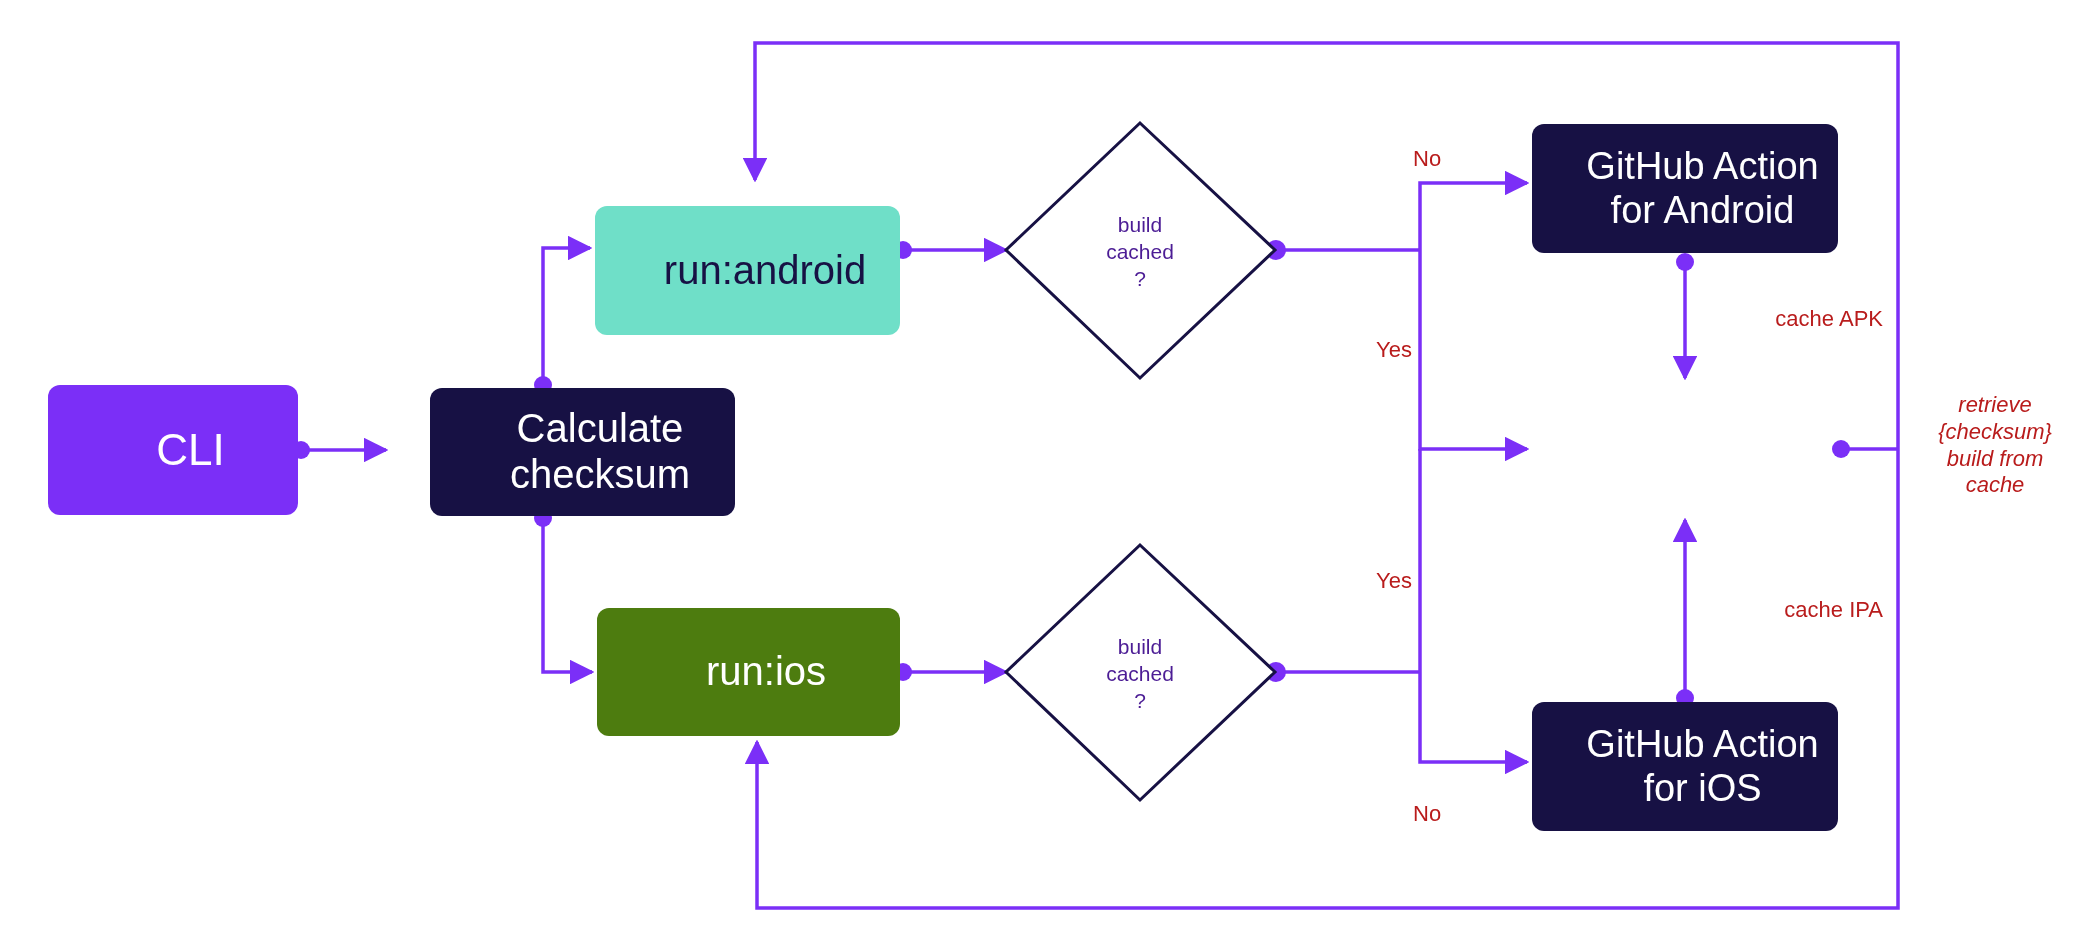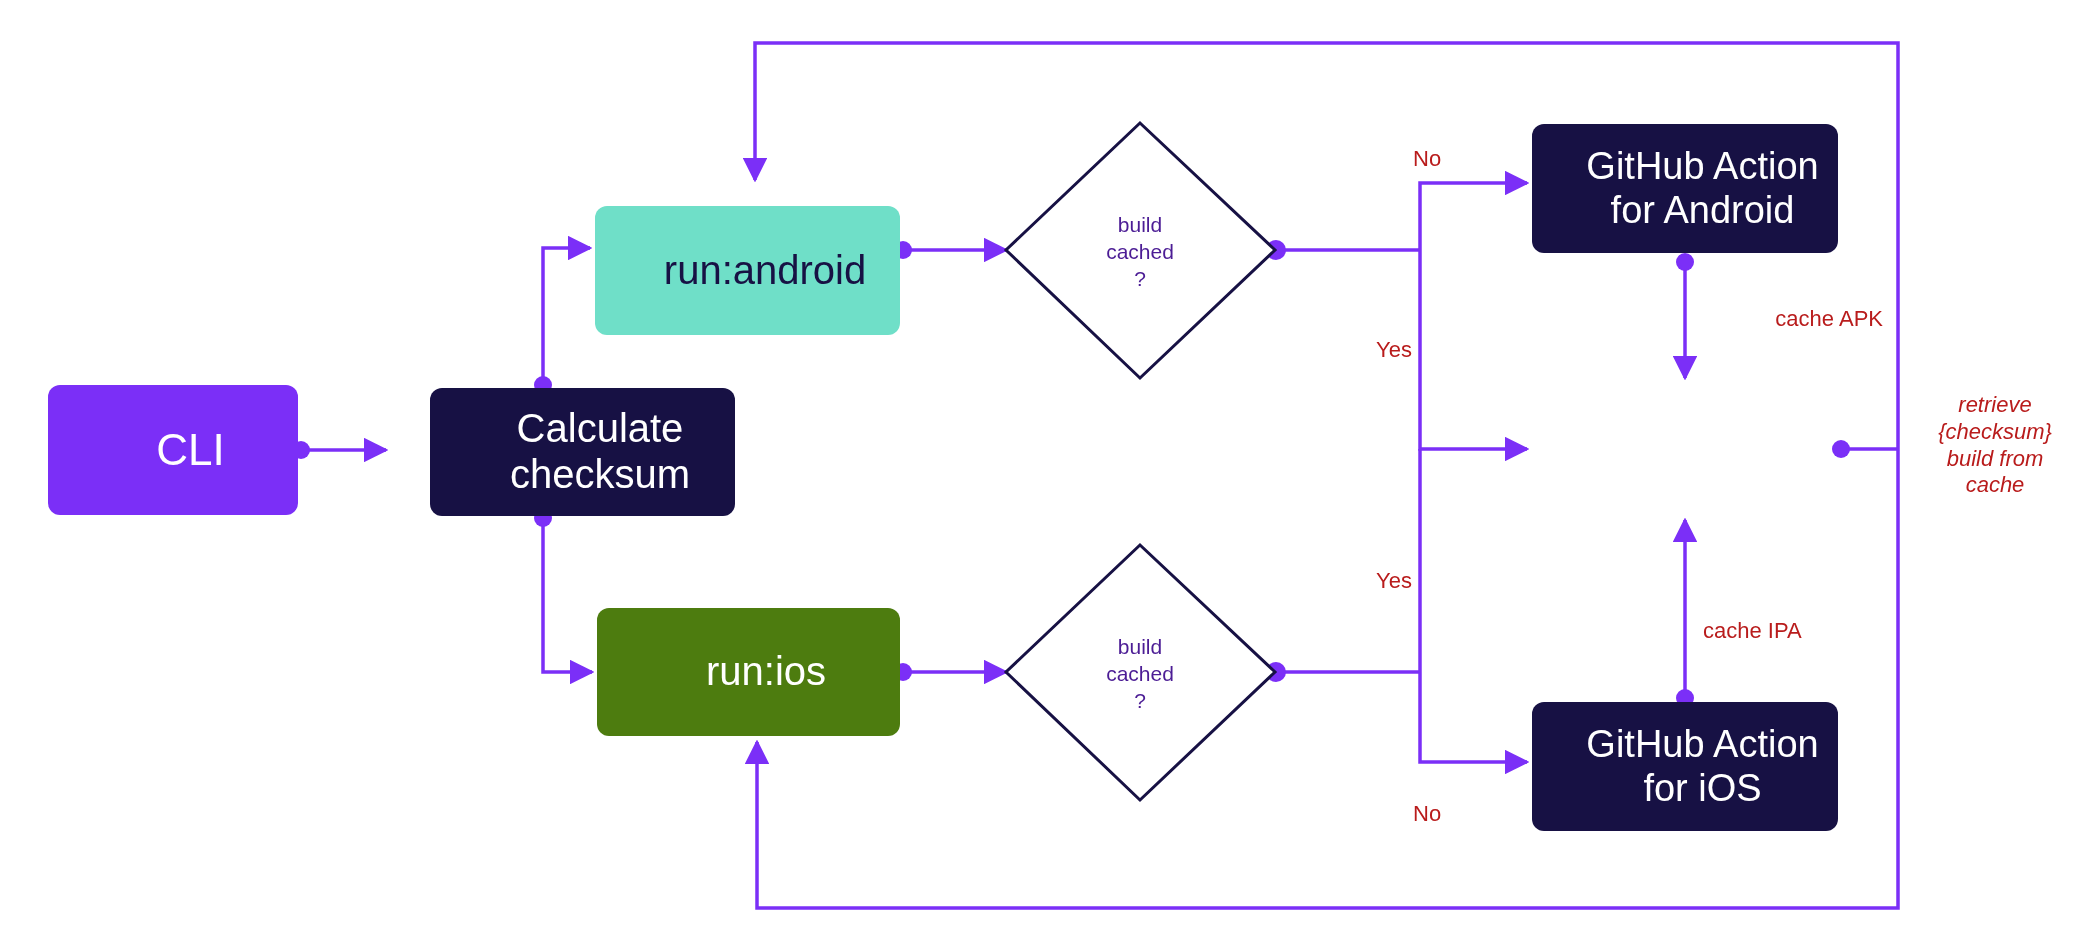--- a/index.html
+++ b/index.html
@@ -147,20 +147,20 @@
   <div class="edge-label" style="left:1413px; top:146px; width:70px; text-align:left;">No</div>
 
   <div class="edge-label" style="left:1342px; top:337px; width:70px; text-align:right;">Yes</div>
 
   <div class="edge-label" style="left:1342px; top:568px; width:70px; text-align:right;">Yes</div>
 
   <div class="edge-label" style="left:1413px; top:801px; width:70px; text-align:left;">No</div>
 
   <div class="edge-label" style="left:1703px; top:306px; width:180px; text-align:right;">cache APK</div>
 
-  <div class="edge-label" style="left:1703px; top:597px; width:180px; text-align:left;margin-top:21px;">cache IPA</div>
+  <div class="edge-label" style="left:1703px; top:597px; width:180px; text-align:right;">cache IPA</div>
 
   <div class="edge-label" style="left:1920px; top:392px; width:150px; text-align:center;font-style:italic;">retrieve
 {checksum}
 build from
 cache</div>
 
 </div>
 
 </body></html>

